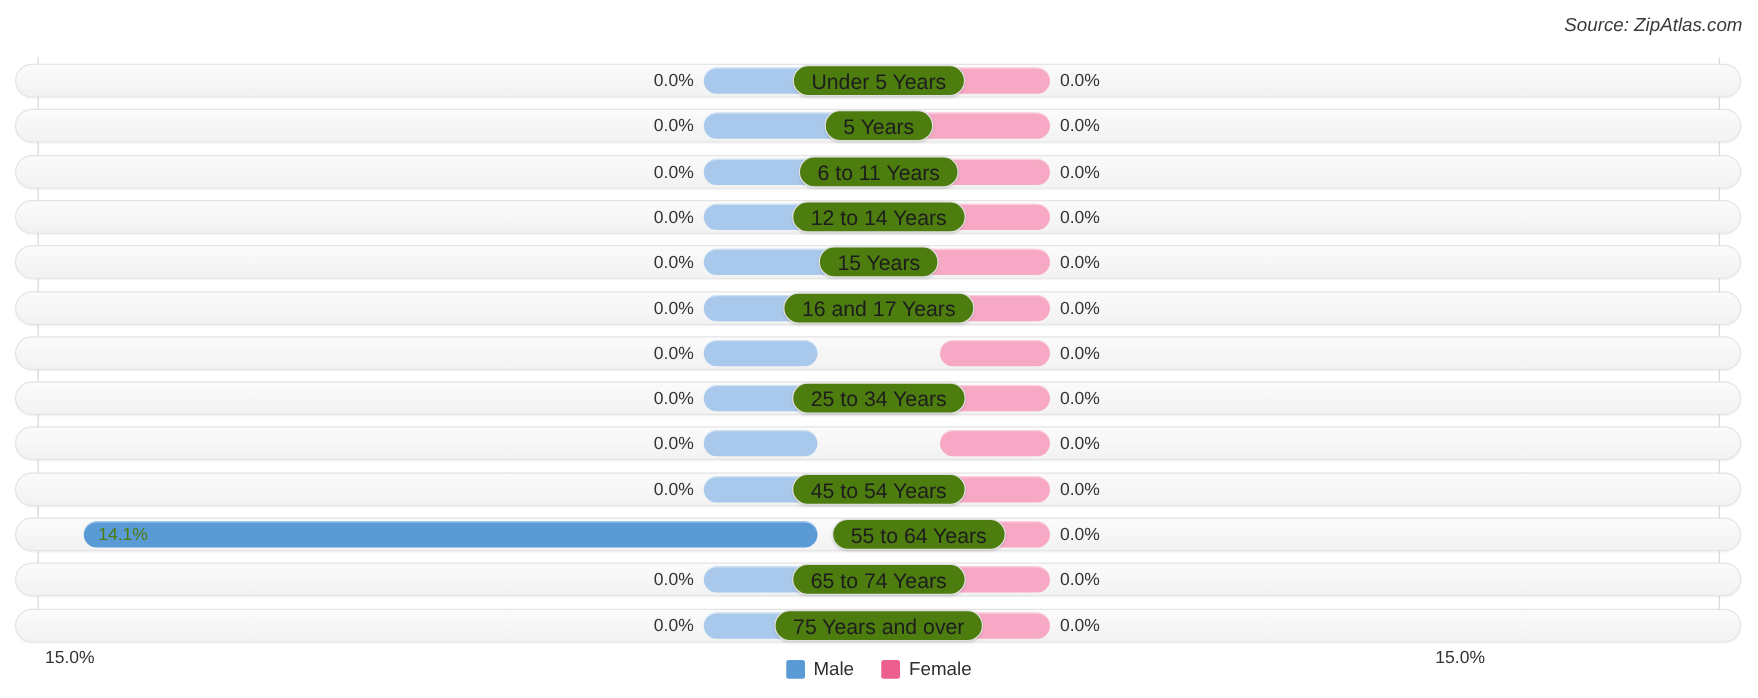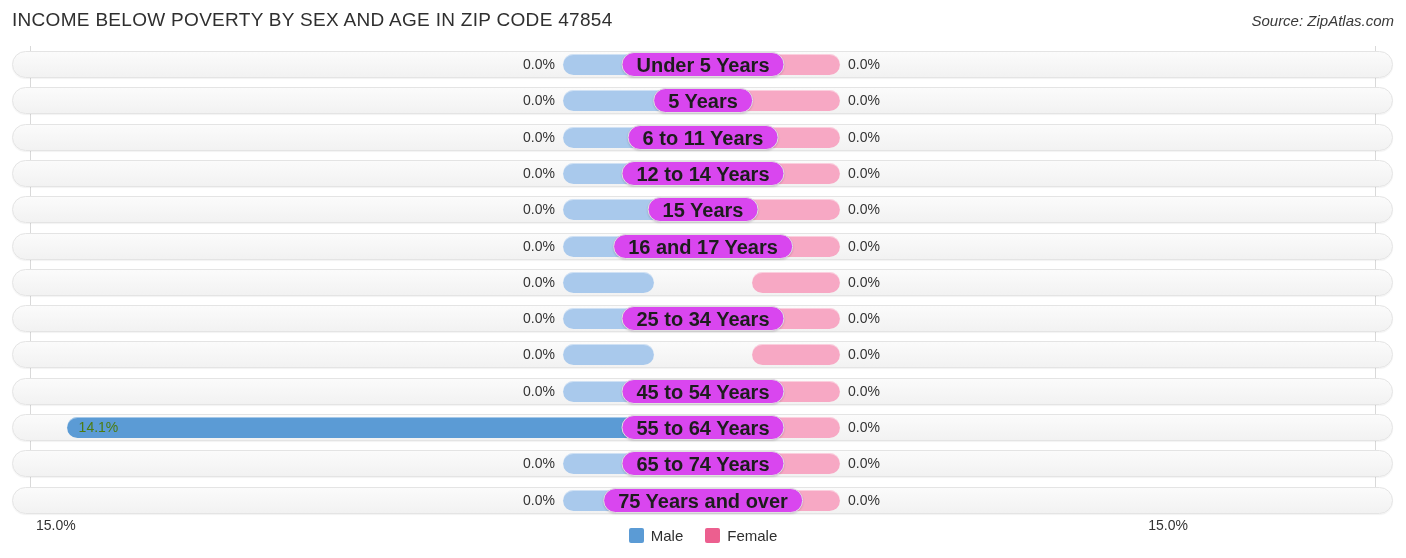--- a/index.html
+++ b/index.html
@@ -124,30 +124,29 @@
   }
 
   
   .pill {
     position: absolute;
     top: 1px;
     height: 25px;
     line-height: 25px;
     padding: 0 14px;
     border-radius: 13px;
-    background: #d946ef;
+    background: #4d7c0f;
     border: 1px solid #e0e0e0;
     box-shadow: 0 1px 2px rgba(0,0,0,.14);
-    font-size: 20px;
+    font-size: 17px;
     color: #1d1d1d;
     white-space: nowrap;
     transform: translateX(-50%);
     box-sizing: border-box;
     text-align: center;
-    font-weight: bold;
   }
 
   
   #axis {
     position: absolute;
     left: 0;
     top: 517px;
     width: 1200px;
     height: 26px;
   }
@@ -189,21 +188,20 @@
   }
   .legend-label {
     font-size: 15px;
     color: #2f2f2f;
   }
 </style>
 </head>
 <body>
 
 <div id="header">
-  <div id="chart-title">INCOME BELOW POVERTY BY SEX AND AGE IN ZIP CODE 47854</div>
   <div id="source-note">Source: ZipAtlas.com</div>
 </div>
 
 <div id="plot">
   <div class="gridline" id="gridline-left"></div>
   <div class="gridline" id="gridline-right"></div>
   <div id="rows">
       <div class="row" style="top: 7px;">
         <div class="row-track"></div>
         <div class="bar bar-male" style="left: 551px; width: 91.5px;"></div>
@@ -281,21 +279,21 @@
         <div class="bar bar-female" style="left: 740px; width: 88px;"></div>
         <div class="val val-right" style="left: 836px;">0.0%</div>
         <div class="pill" style="left: 691px;">45 to 54 Years</div>
       </div>
       <div class="row" style="top: 370px;">
         <div class="row-track"></div>
         <div class="bar bar-male has-value" style="left: 54.6px; width: 587.4px;"></div>
         <div class="val-inside" style="left: 66.6px;">14.1%</div>
         <div class="bar bar-female" style="left: 740px; width: 88px;"></div>
         <div class="val val-right" style="left: 836px;">0.0%</div>
-        <div class="pill" style="left: 691px;">55 to 64 Years</div>
+        <div class="pill" style="left: 723px;">55 to 64 Years</div>
       </div>
       <div class="row" style="top: 406.3px;">
         <div class="row-track"></div>
         <div class="bar bar-male" style="left: 551px; width: 91px;"></div>
         <div class="val val-left" style="left: 489px; width: 54px;">0.0%</div>
         <div class="bar bar-female" style="left: 740px; width: 88px;"></div>
         <div class="val val-right" style="left: 836px;">0.0%</div>
         <div class="pill" style="left: 691px;">65 to 74 Years</div>
       </div>
       <div class="row" style="top: 442.6px;">

